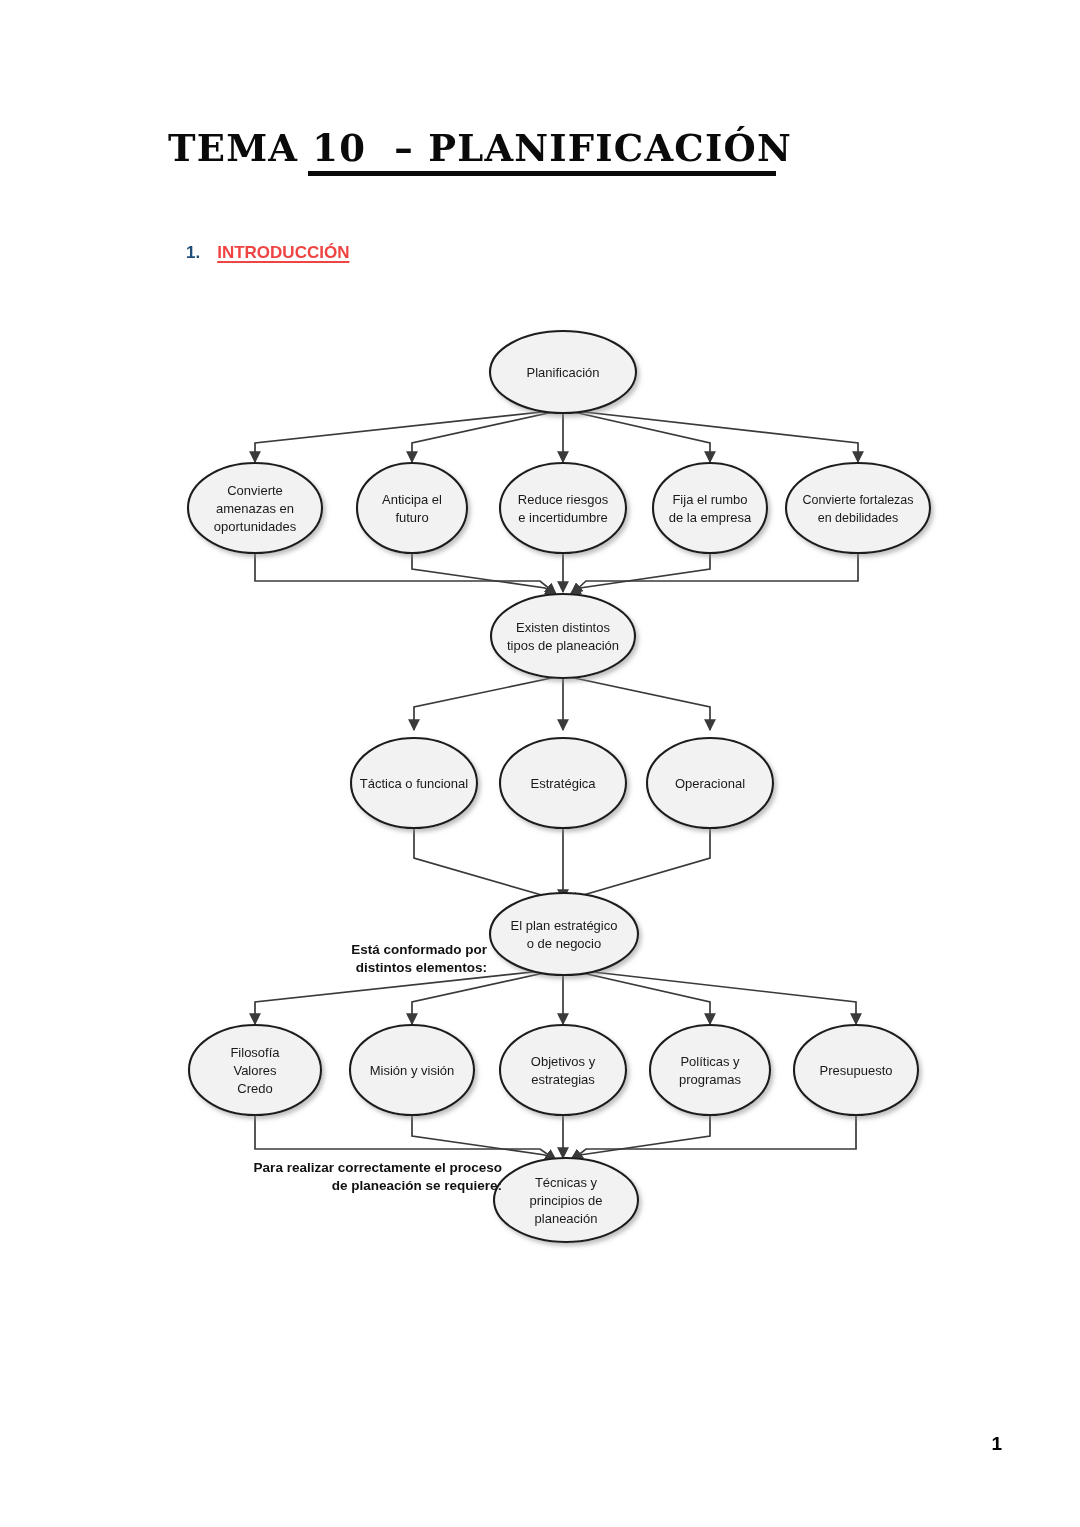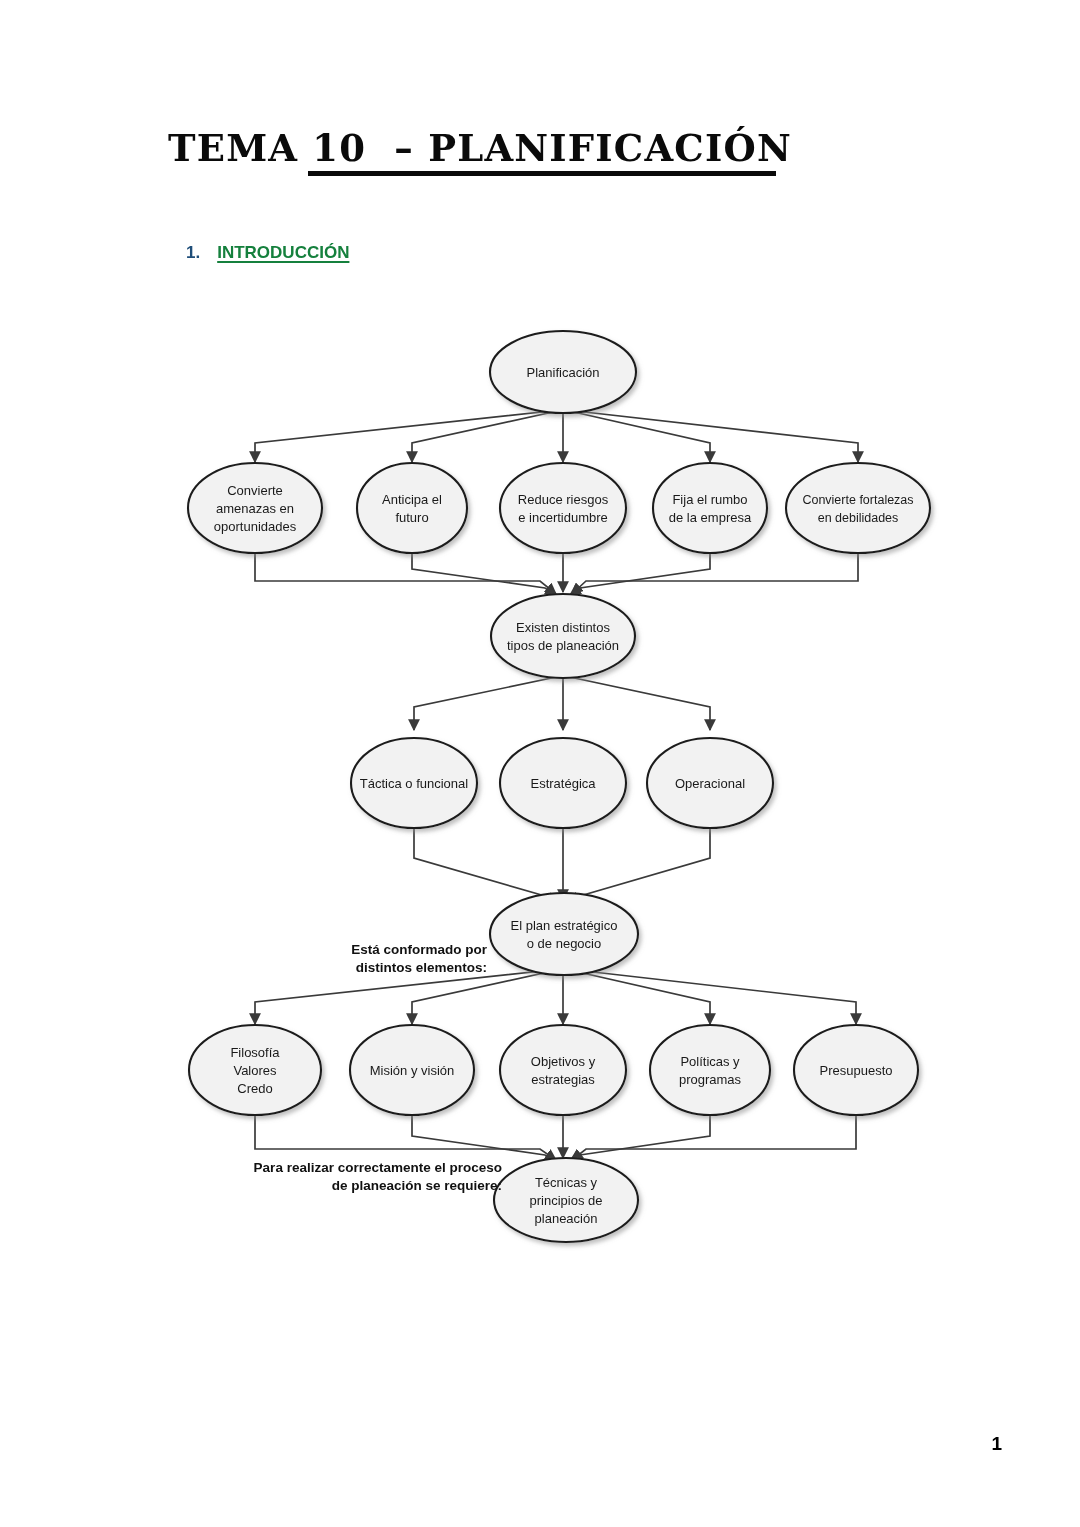--- a/index.html
+++ b/index.html
@@ -46,21 +46,21 @@
     display: flex;
     align-items: baseline;
     font-size: 17px;
     font-weight: bold;
   }
   #section-number {
     color: #1f4e79;
     margin-right: 17px;
   }
   #section-label {
-    color: #15803d;
+    color: #ef4444;
     text-decoration: underline;
     text-underline-offset: 3px;
     text-decoration-thickness: 1.5px;
   }
 
   
   #diagram {
     position: absolute;
     left: 0;
     top: 0;

